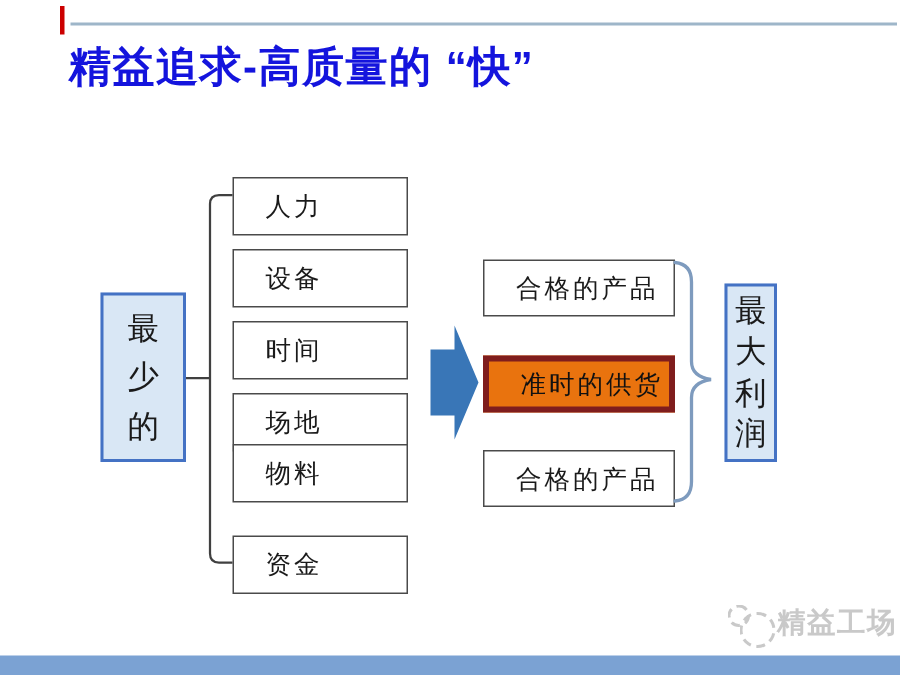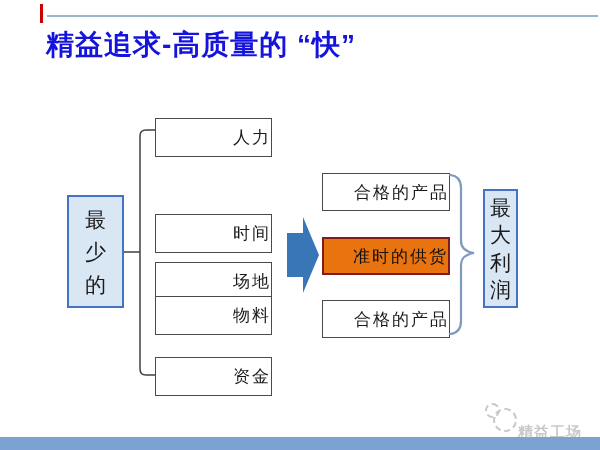--- a/index.html
+++ b/index.html
@@ -12,26 +12,26 @@
   .top-rule { position:absolute; left:47px; top:15px; width:551px; height:2px; background:#9EB6C9; }
   .accent-mark { position:absolute; left:40px; top:4px; width:3px; height:19px; background:#CC0000; }
   .title {
     position:absolute; left:46px; top:26px; width:520px;
     font-size:28px; font-weight:bold; color:#1414DD; letter-spacing:1px;
     white-space:nowrap;
   }
   
   .box {
     position:absolute; box-sizing:border-box; background:#ffffff;
-    border:1.5px solid #4A4A4A; display:flex; align-items:center; justify-content:flex-end;
-    font-size:17px; color:#1a1a1a; letter-spacing:2px;
+    border:1.5px solid #4A4A4A; display:flex; align-items:center; justify-content:flex-start;
+    font-size:17px; color:#1a1a1a; letter-spacing:2px;padding-left:21px;
   }
   .input-box { left:155px; width:117px; height:39px; }
   .output-box { left:322px; width:128px; height:38px; }
-  .output-box.highlight { background:#E9730E; border:2px solid #7f1d1d; color:#111; }
+  .output-box.highlight { background:#E9730E; border:4px solid #7f1d1d; color:#111; }
   
   .vbox {
     position:absolute; box-sizing:border-box;
     background:#D9E7F5; border:2px solid #4472C4;
     display:flex; flex-direction:column; align-items:center; justify-content:space-evenly;
     font-size:21px; color:#1a1a1a;
   }
   .vbox span { line-height:1; }
   .min-box { left:67px; top:195px; width:57px; height:113px; }
   .profit-box { left:483px; top:189px; width:35px; height:119px; }
@@ -42,39 +42,42 @@
   .logo { position:absolute; left:484px; top:402px; width:110px; height:32px; }
   .gear-big {
     position:absolute; left:9px; top:6px; width:20px; height:20px;
     border:2px dashed #C9C9C9; border-radius:50%;
   }
   .gear-small {
     position:absolute; left:1px; top:1px; width:11px; height:11px;
     border:2px dashed #C9C9C9; border-radius:50%;
   }
   .logo-text {
-    position:absolute; left:34px; top:21px;
-    font-size:15px; font-weight:bold; color:#C9C9C9; letter-spacing:1px; white-space:nowrap;
+    position:absolute; left:34px; top:0;
+    font-size:19px; font-weight:bold; color:#C9C9C9; letter-spacing:1px; white-space:nowrap;
   }
 </style>
 </head>
 <body>
 
 <div class="stage">
 
   <div class="accent-mark"></div>
   <div class="top-rule"></div>
   <div class="title">精益追求-高质量的 “快”</div>
 
   <div class="vbox min-box">
     <div style="display:contents"><span>最</span><span>少</span><span>的</span></div>
   </div>
 
   <div class="box input-box" style="top:118px">
       <span>人力</span>
+    </div>
+  <div class="box input-box" style="top:166px">
+      <span>设备</span>
     </div>
   <div class="box input-box" style="top:262px">
       <span>场地</span>
     </div>
   <div class="box input-box" style="top:214px">
       <span>时间</span>
     </div>
   <div class="box input-box" style="top:296px">
       <span>物料</span>
     </div>

